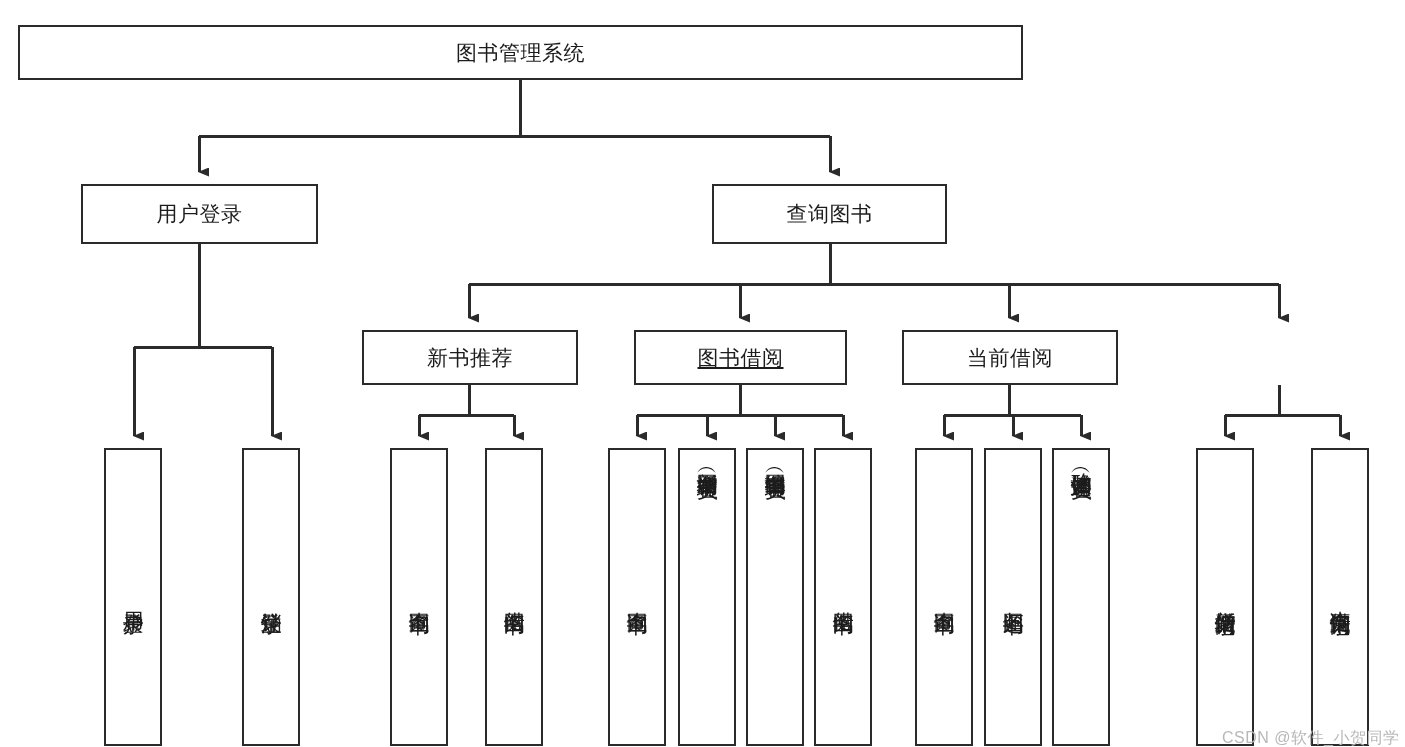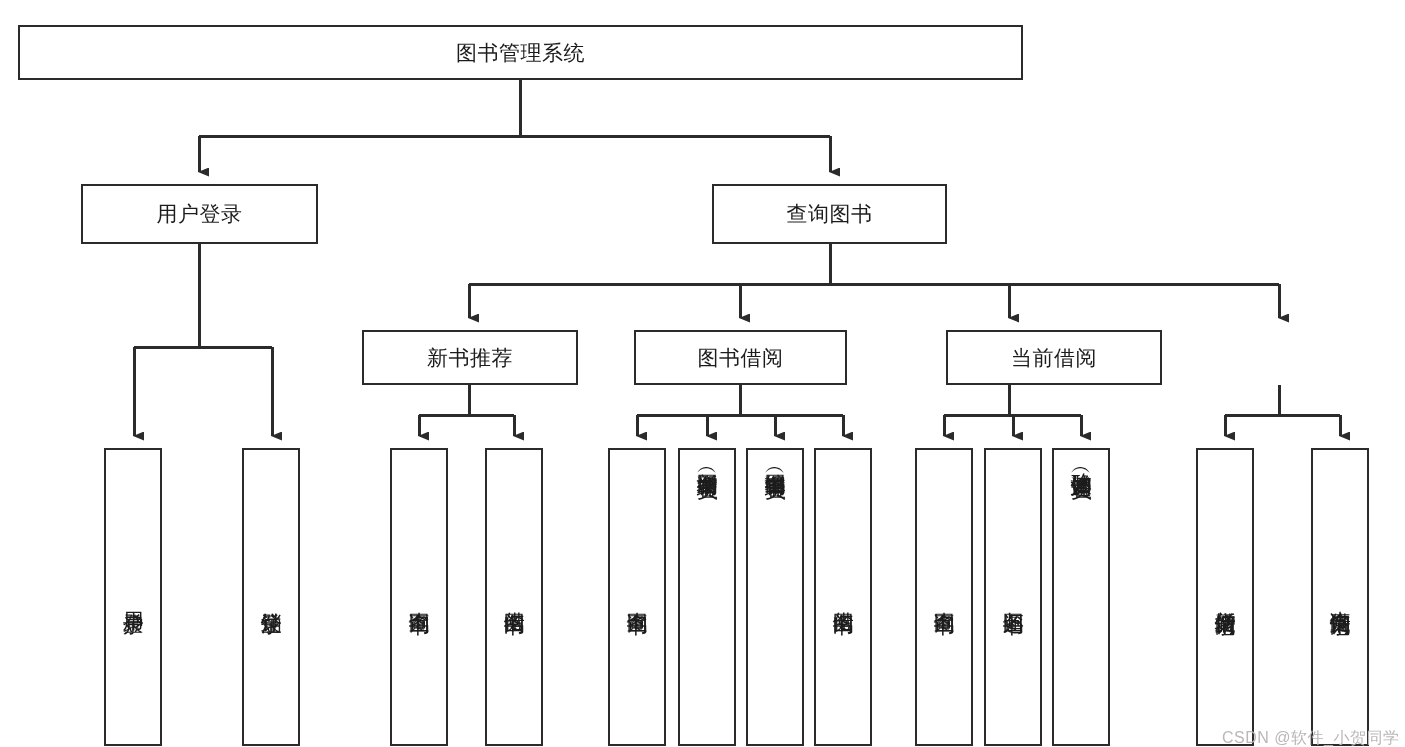--- a/index.html
+++ b/index.html
@@ -135,24 +135,24 @@
   <div class="node node-h" style="left:81px; top:172px; width:237px; height:60px;">
     <span>用户登录</span>
   </div>
   <div class="node node-h" style="left:712px; top:172px; width:235px; height:60px;">
     <span>查询图书</span>
   </div>
 
   <div class="node node-h" style="left:362px; top:318px; width:216px; height:55px;">
     <span>新书推荐</span>
   </div>
-  <div class="node node-h" style="left:634px; top:318px; width:213px; height:55px;">
+  <div class="node node-h" style="left:634px; top:318px; width:213px; height:55px;text-decoration:underline;">
     <span>图书借阅</span>
   </div>
-  <div class="node node-h" style="left:902px; top:318px; width:216px; height:55px;margin-left:44px;">
+  <div class="node node-h" style="left:902px; top:318px; width:216px; height:55px;">
     <span>当前借阅</span>
   </div>
 
   <div class="node node-v" style="left:104px; top:436px; width:58px; height:298px;">
     <span>用户登录</span>
   </div>
   <div class="node node-v" style="left:242px; top:436px; width:58px; height:298px;">
     <span>注销登录</span>
   </div>
   <div class="node node-v" style="left:390px; top:436px; width:58px; height:298px;">

